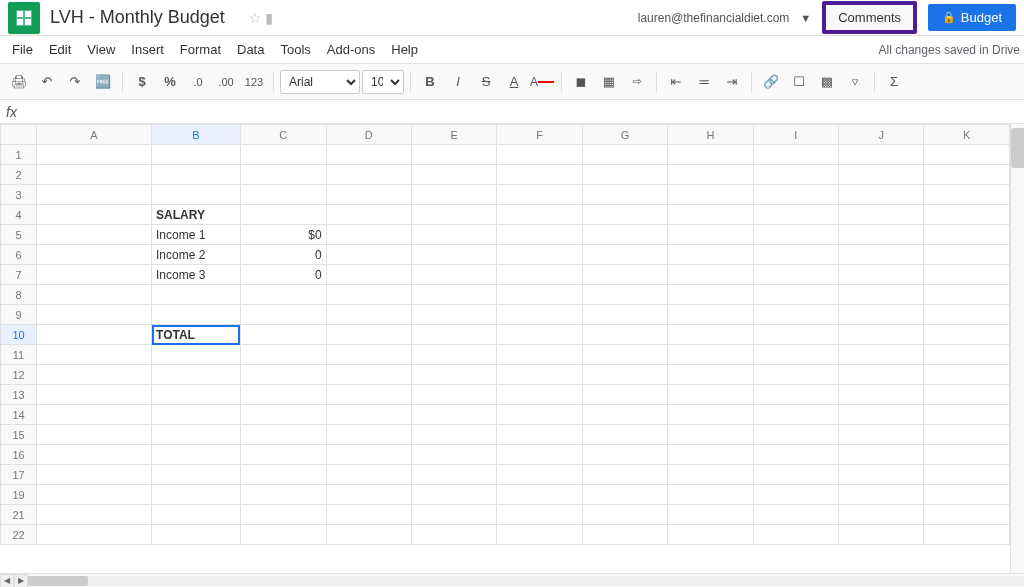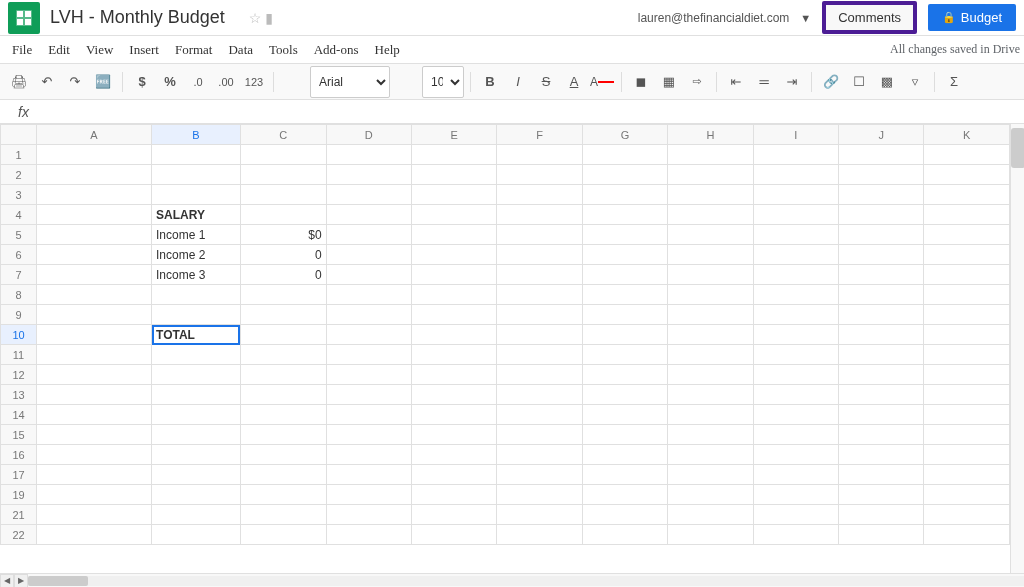--- a/index.html
+++ b/index.html
@@ -39,21 +39,20 @@
 
     
     #menubar {
       display: flex;
       align-items: center;
       height: 28px;
       padding: 0 4px;
       border-bottom: 1px solid #e0e0e0;
       font-size: 13px;
       color: #333;
-      font-family: Liberation Serif, serif;
     }
     .menu-item {
       padding: 2px 8px;
       cursor: pointer;
       border-radius: 2px;
     }
     #autosave-msg { margin-left: auto; color: #5f6368; font-size: 12px; }
 
     
     #toolbar {
@@ -66,37 +65,37 @@
       background: #f9f9f9;
     }
     .tb-btn {
       width: 26px; height: 26px;
       display: flex; align-items: center; justify-content: center;
       cursor: pointer; border-radius: 2px; color: #555; font-size: 13px;
       border: none; background: transparent;
     }
     .tb-sep { width: 1px; height: 20px; background: #ddd; margin: 0 4px; }
     .tb-select {
-      height: 32px; border: 1px solid #ccc; border-radius: 2px;
-      font-size: 12px; padding: 0 4px; background: white; color: #333; margin-left: 30px;
+      height: 24px; border: 1px solid #ccc; border-radius: 2px;
+      font-size: 12px; padding: 0 4px; background: white; color: #333;
     }
     #font-name-select { width: 80px; }
     #font-size-select { width: 42px; }
 
     
     #formulabar {
       display: flex;
       align-items: center;
       height: 24px;
       border-bottom: 1px solid #e0e0e0;
       padding: 0 6px;
       gap: 6px;
       font-size: 13px;
     }
-    #fx-label { color: #555; font-style: italic; font-size: 14px; margin-left: 12px; }
+    #fx-label { color: #555; font-style: italic; font-size: 14px; }
     #formula-input {
       flex: 1; border: none; outline: none; font-size: 13px; color: #333;
       background: white;
     }
 
     #grid-wrapper {
       flex: 1;
       overflow: auto;
       position: relative;
     }

